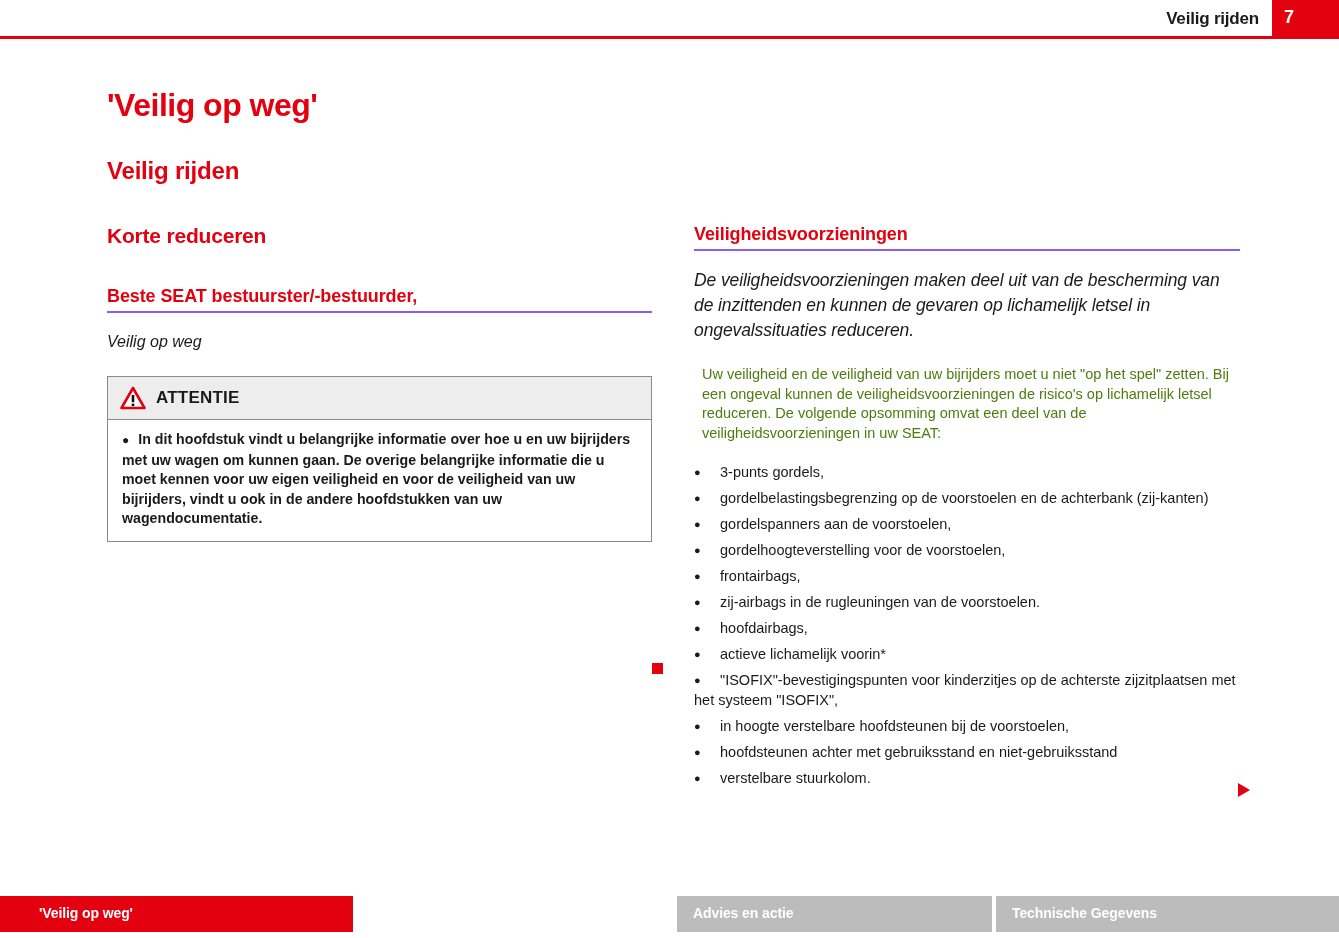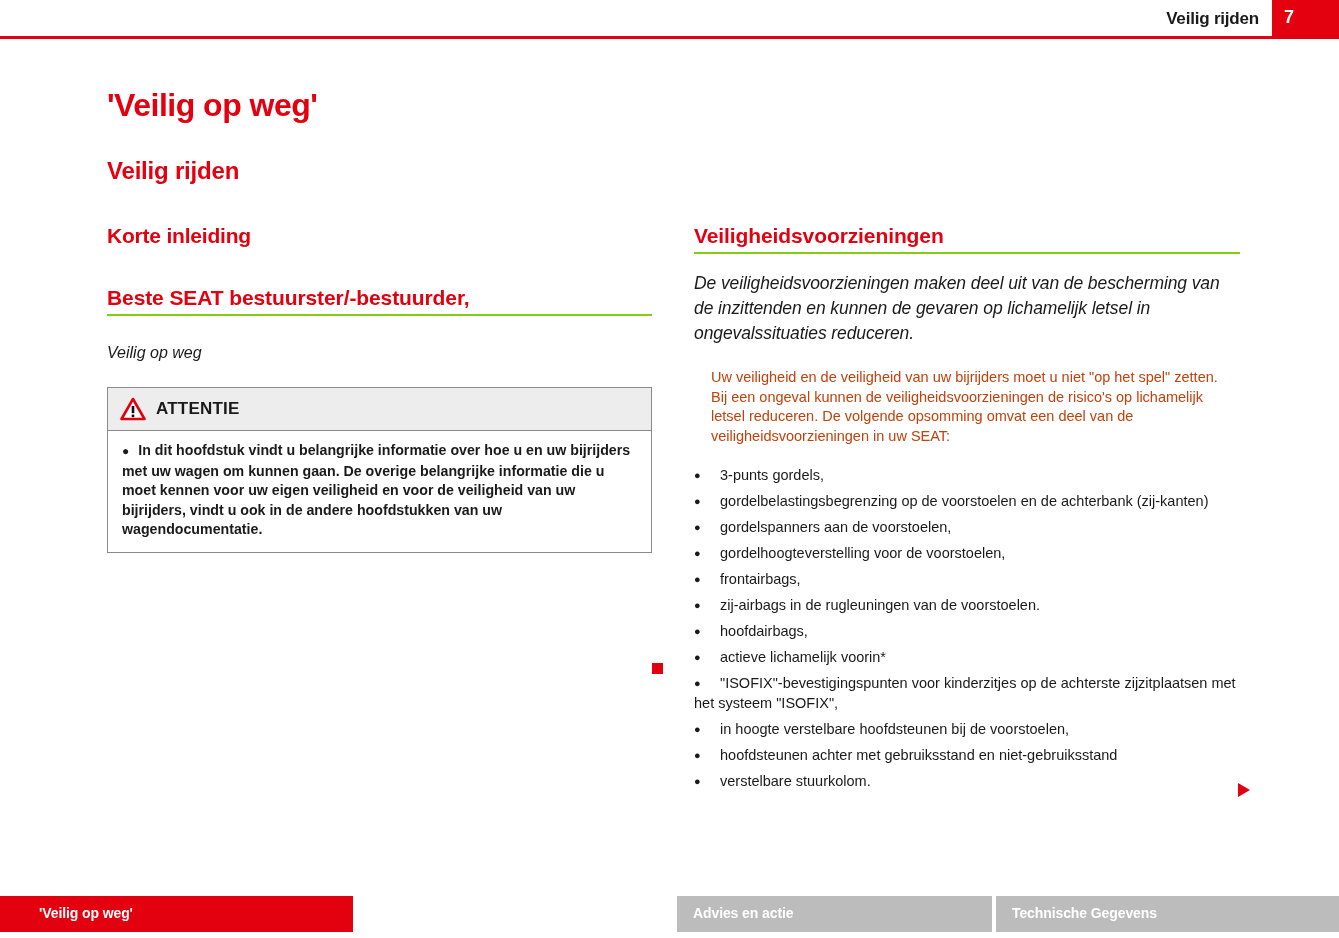--- a/index.html
+++ b/index.html
@@ -108,25 +108,25 @@
     position: absolute;
     left: 107px;
     top: 182px;
     font-size: 21px;
     font-weight: bold;
     color: #e3000f;
     letter-spacing: -0.2px;
   }
 
   .sub-head {
-    font-size: 21px;
+    font-size: 18px;
     font-weight: bold;
     color: #e3000f;
     padding-bottom: 4px;
-    border-bottom: 2px solid #84cc16;
+    border-bottom: 2px solid #8b5cf6;
     letter-spacing: -0.1px;
   }
 
   .lead-italic {
     font-style: italic;
     font-size: 16px;
     line-height: 21px;
     color: #1a1a1a;
   }
   .lead-italic-big {
@@ -137,24 +137,24 @@
     letter-spacing: -0.1px;
   }
 
   p.body-text {
     margin: 0;
     font-size: 15.5px;
     line-height: 22px;
     color: #1a1a1a;
   }
   p.body-text-sm {
-    margin: 17px;
+    margin: 8px;
     font-size: 14.5px;
     line-height: 19.5px;
-    color: #c2410c;
+    color: #4d7c0f;
   }
 
   
   .warning-box {
     border: 1px solid #8a8a8a;
     background: #ffffff;
     width: 100%;
     box-sizing: border-box;
   }
   .warning-head {
@@ -268,27 +268,27 @@
   <div class="header-title">Veilig rijden</div>
   <div class="page-number-block">
     <div class="page-number">7</div>
   </div>
 </div>
 
 <div class="content">
 
   <h1 class="doc-title">'Veilig op weg'</h1>
   <h2 class="chapter-title">Veilig rijden</h2>
-  <h3 class="section-title">Korte inleiding</h3>
+  <h3 class="section-title">Korte reduceren</h3>
 
   <div class="col-left" style="top:244px;">
 
     <div class="sub-head">Beste SEAT bestuurster/-bestuurder,</div>
 
-    <div class="lead-italic" style="margin-top:26px;">Veilig op weg</div>
+    <div class="lead-italic" style="margin-top:18px;">Veilig op weg</div>
 
 
     <div class="warning-box" style="margin-top:24px;">
       <div class="warning-head">
         <svg class="warn-icon" viewBox="0 0 26 24">
           <path d="M13 2 L24.5 22 L1.5 22 Z" fill="#ffffff" stroke="#e3000f" stroke-width="2.6" stroke-linejoin="round"></path>
           <rect x="11.7" y="9" width="2.6" height="7.2" fill="#111111"></rect>
           <rect x="11.7" y="17.6" width="2.6" height="2.5" fill="#111111"></rect>
         </svg>
         <div class="warning-label">ATTENTIE</div>

